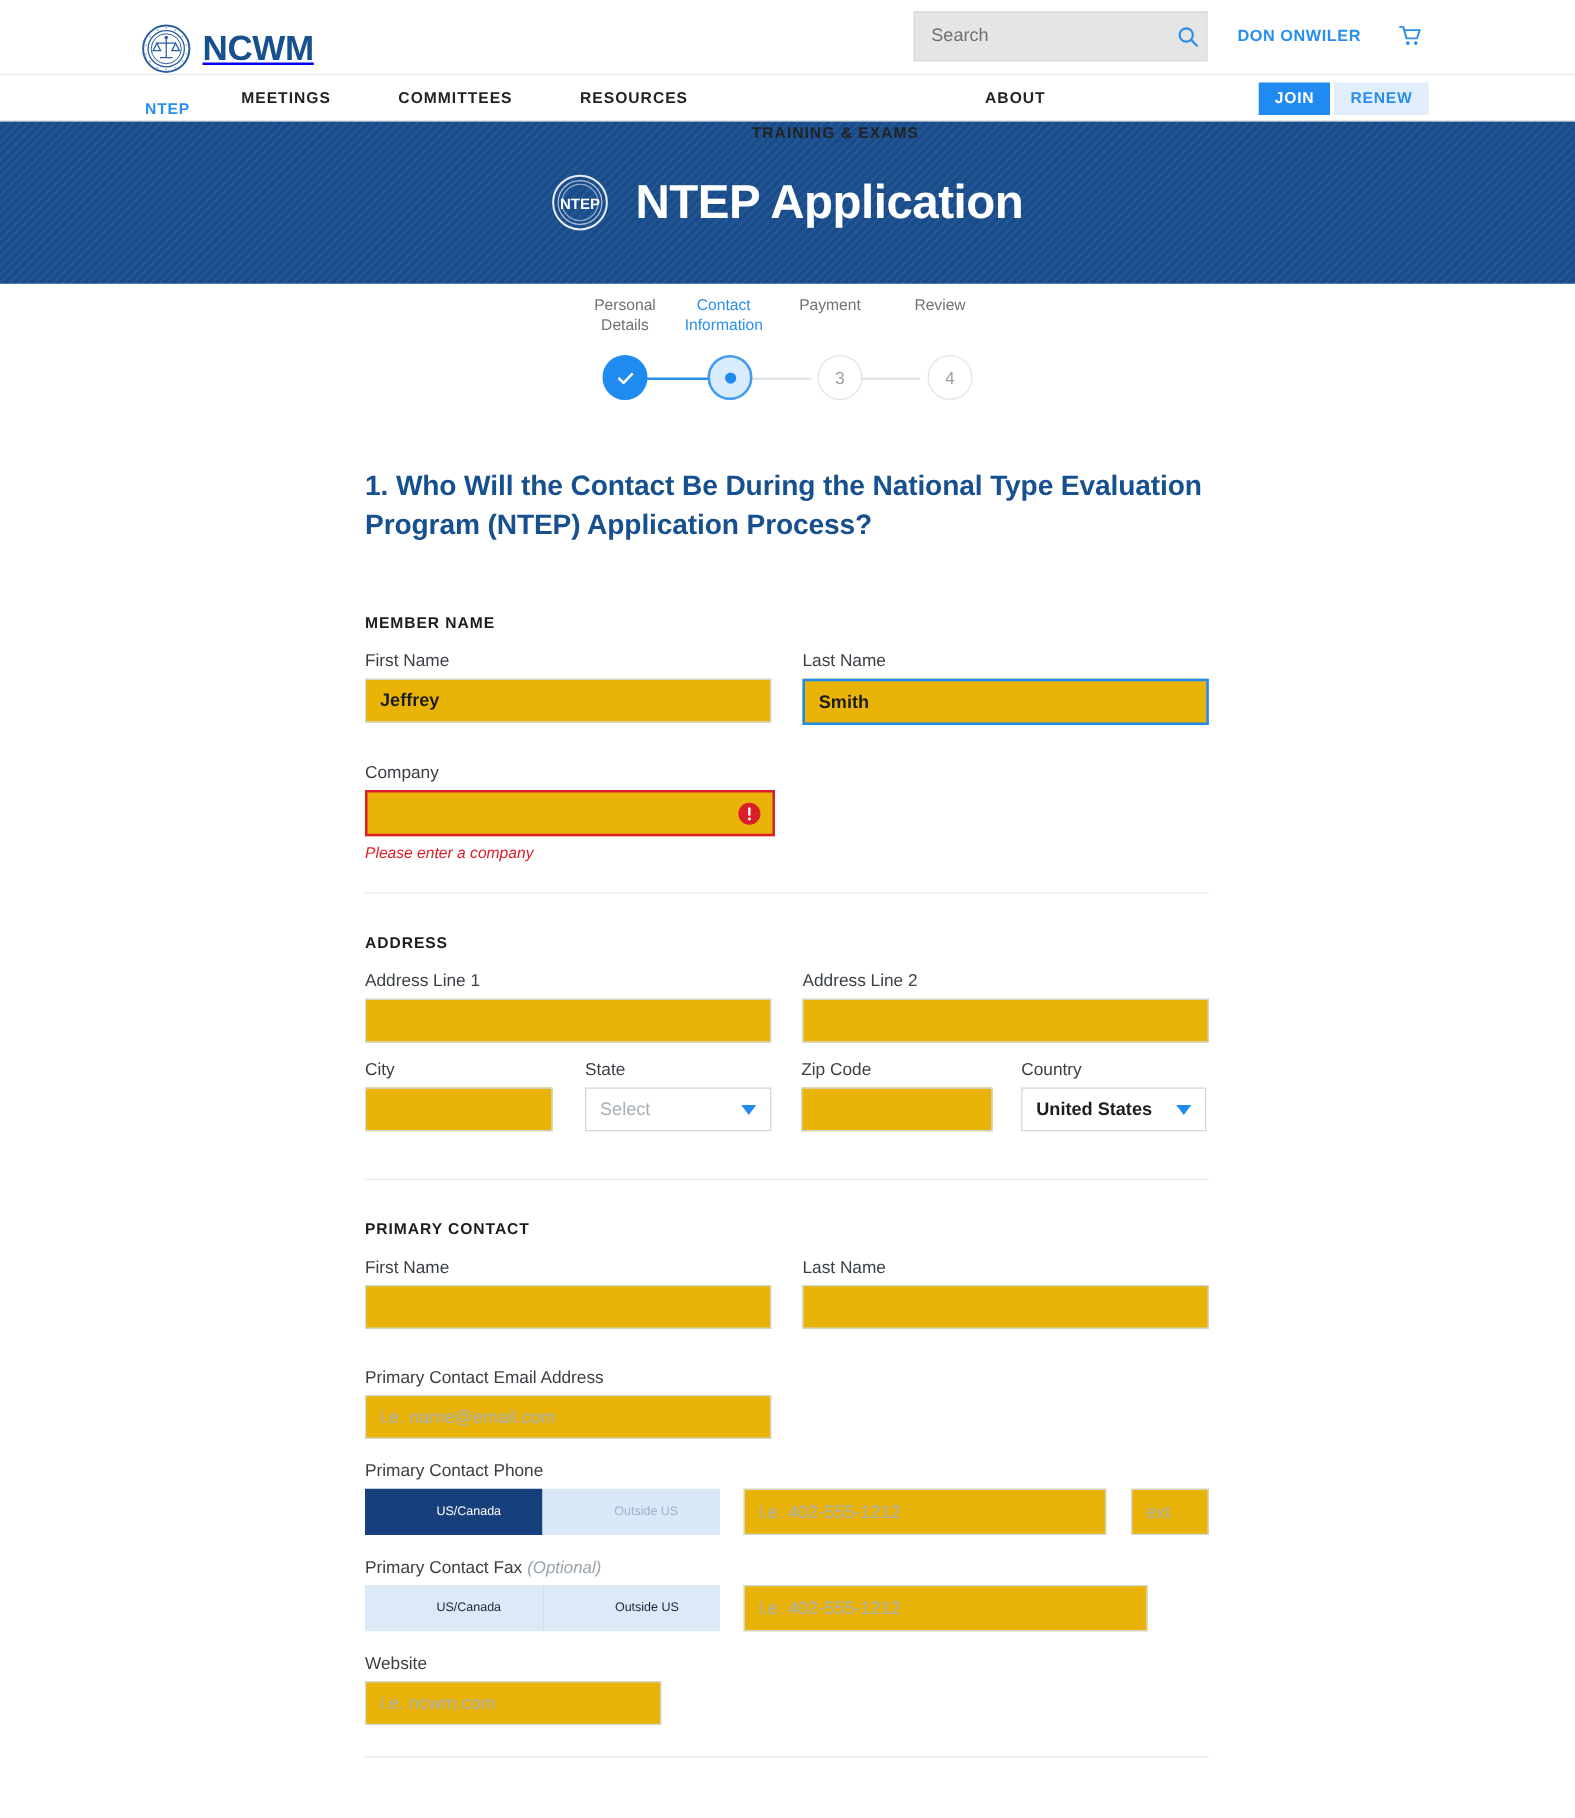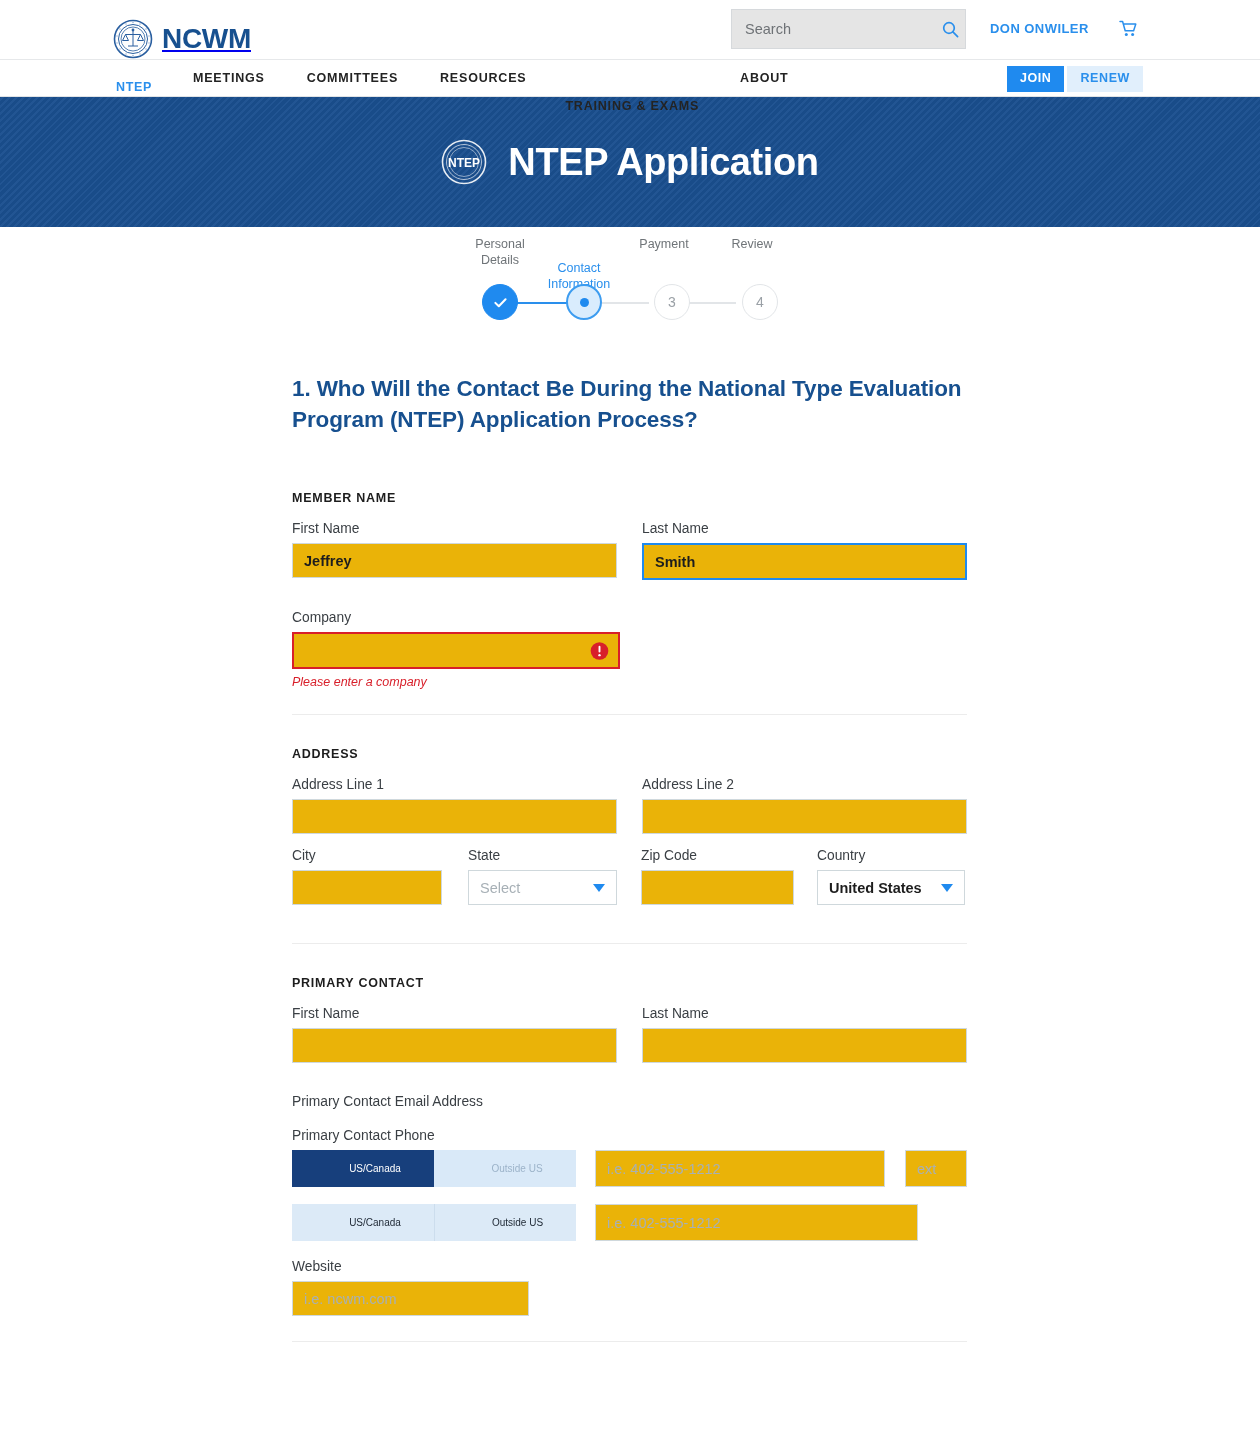--- a/index.html
+++ b/index.html
@@ -61,21 +61,21 @@
     background:#fff;
     position:relative;
   }
   .nav-ntep {
     position:absolute; left:116px; top:20px;
     font-size:12.5px; font-weight:bold; letter-spacing:0.7px;
     color:#2a8fec;
   }
   .nav-links {
     position:absolute; left:193px; top:11px;
-    display:flex; gap:0;
+    display:flex; gap:12px;
   }
   .nav-link {
     font-size:12.5px; font-weight:bold; letter-spacing:0.8px;
     color:#232323; text-decoration:none; white-space:nowrap;
   }
   .nav-link.n0 { margin-right:42px; }
   .nav-link.n1 { margin-right:42px; }
   .nav-link.n2 { margin-right:39px; }
   .nav-link.n3 { margin-right:41px;margin-top:28px; }
   .nav-btns {
@@ -116,21 +116,21 @@
   .stepper {
     position:relative;
     width:1260px; height:115px;
   }
   .step-wrap { position:absolute; left:476px; top:10px; width:310px; }
   .step-labels { position:relative; height:40px; }
   .step-label {
     position:absolute; text-align:center;
     font-size:12.5px; line-height:15.5px; color:#6f7478;
   }
-  .step-label.active { color:#2a8fec;margin-top:24px; }
+  .step-label.active { color:#2a8fec; }
   .step-label.l0 { left:-4px;  width:56px; }
   .step-label.l1 { left:62px;  width:82px; }
   .step-label.l2 { left:157px; width:62px; }
   .step-label.l3 { left:245px; width:62px; }
   .step-track { position:relative; height:38px; margin-top:7px; }
   .seg {
     position:absolute; top:18px; height:2px;
   }
   .seg.done { left:34px; width:63px; background:#2a8fec; }
   .seg.todo1 { left:110px; width:63px; background:#e2e5e8; }
@@ -424,35 +424,39 @@
       <input class="inp empty" type="text" value="" style="">
     </div>
     <div class="field" style="width:325px;">
       <label class="lbl">Last Name</label>
       <input class="inp empty" type="text" value="" style="">
     </div>
   </div>
 
   <div class="field" style="width:325px; margin-top:17px;">
     <label class="lbl">Primary Contact Email Address</label>
+    <input class="inp empty" type="text" placeholder="i.e. name@email.com" style="">
   </div>
 
   <div class="field" style="margin-top:17px;">
     <label class="lbl">Primary Contact Phone</label>
     <div class="phone-row">
       <div class="toggle">
         <div class="tg on-dark">US/Canada</div>
         <div class="tg off-dim">Outside US</div>
       </div>
       <input class="inp empty" type="text" style="width: 323px; height: 37px; margin-left: 19px;" placeholder="i.e. 402-555-1212">
       <input class="inp empty" type="text" style="width: 62px; height: 37px; margin-left: 20px;" placeholder="ext">
     </div>
   </div>
 
   <div class="field" style="margin-top:17px;">
+    <label class="lbl">
+      <span>Primary Contact Fax</span><span class="opt-i">(Optional)</span>
+    </label>
     <div class="phone-row">
       <div class="toggle">
         <div class="tg light">US/Canada</div>
         <div class="tg light sep">Outside US</div>
       </div>
       <input class="inp empty" type="text" style="width: 323px; height: 37px; margin-left: 19px;" placeholder="i.e. 402-555-1212">
     </div>
   </div>
 
   <div class="field" style="width:237px; margin-top:17px;">

